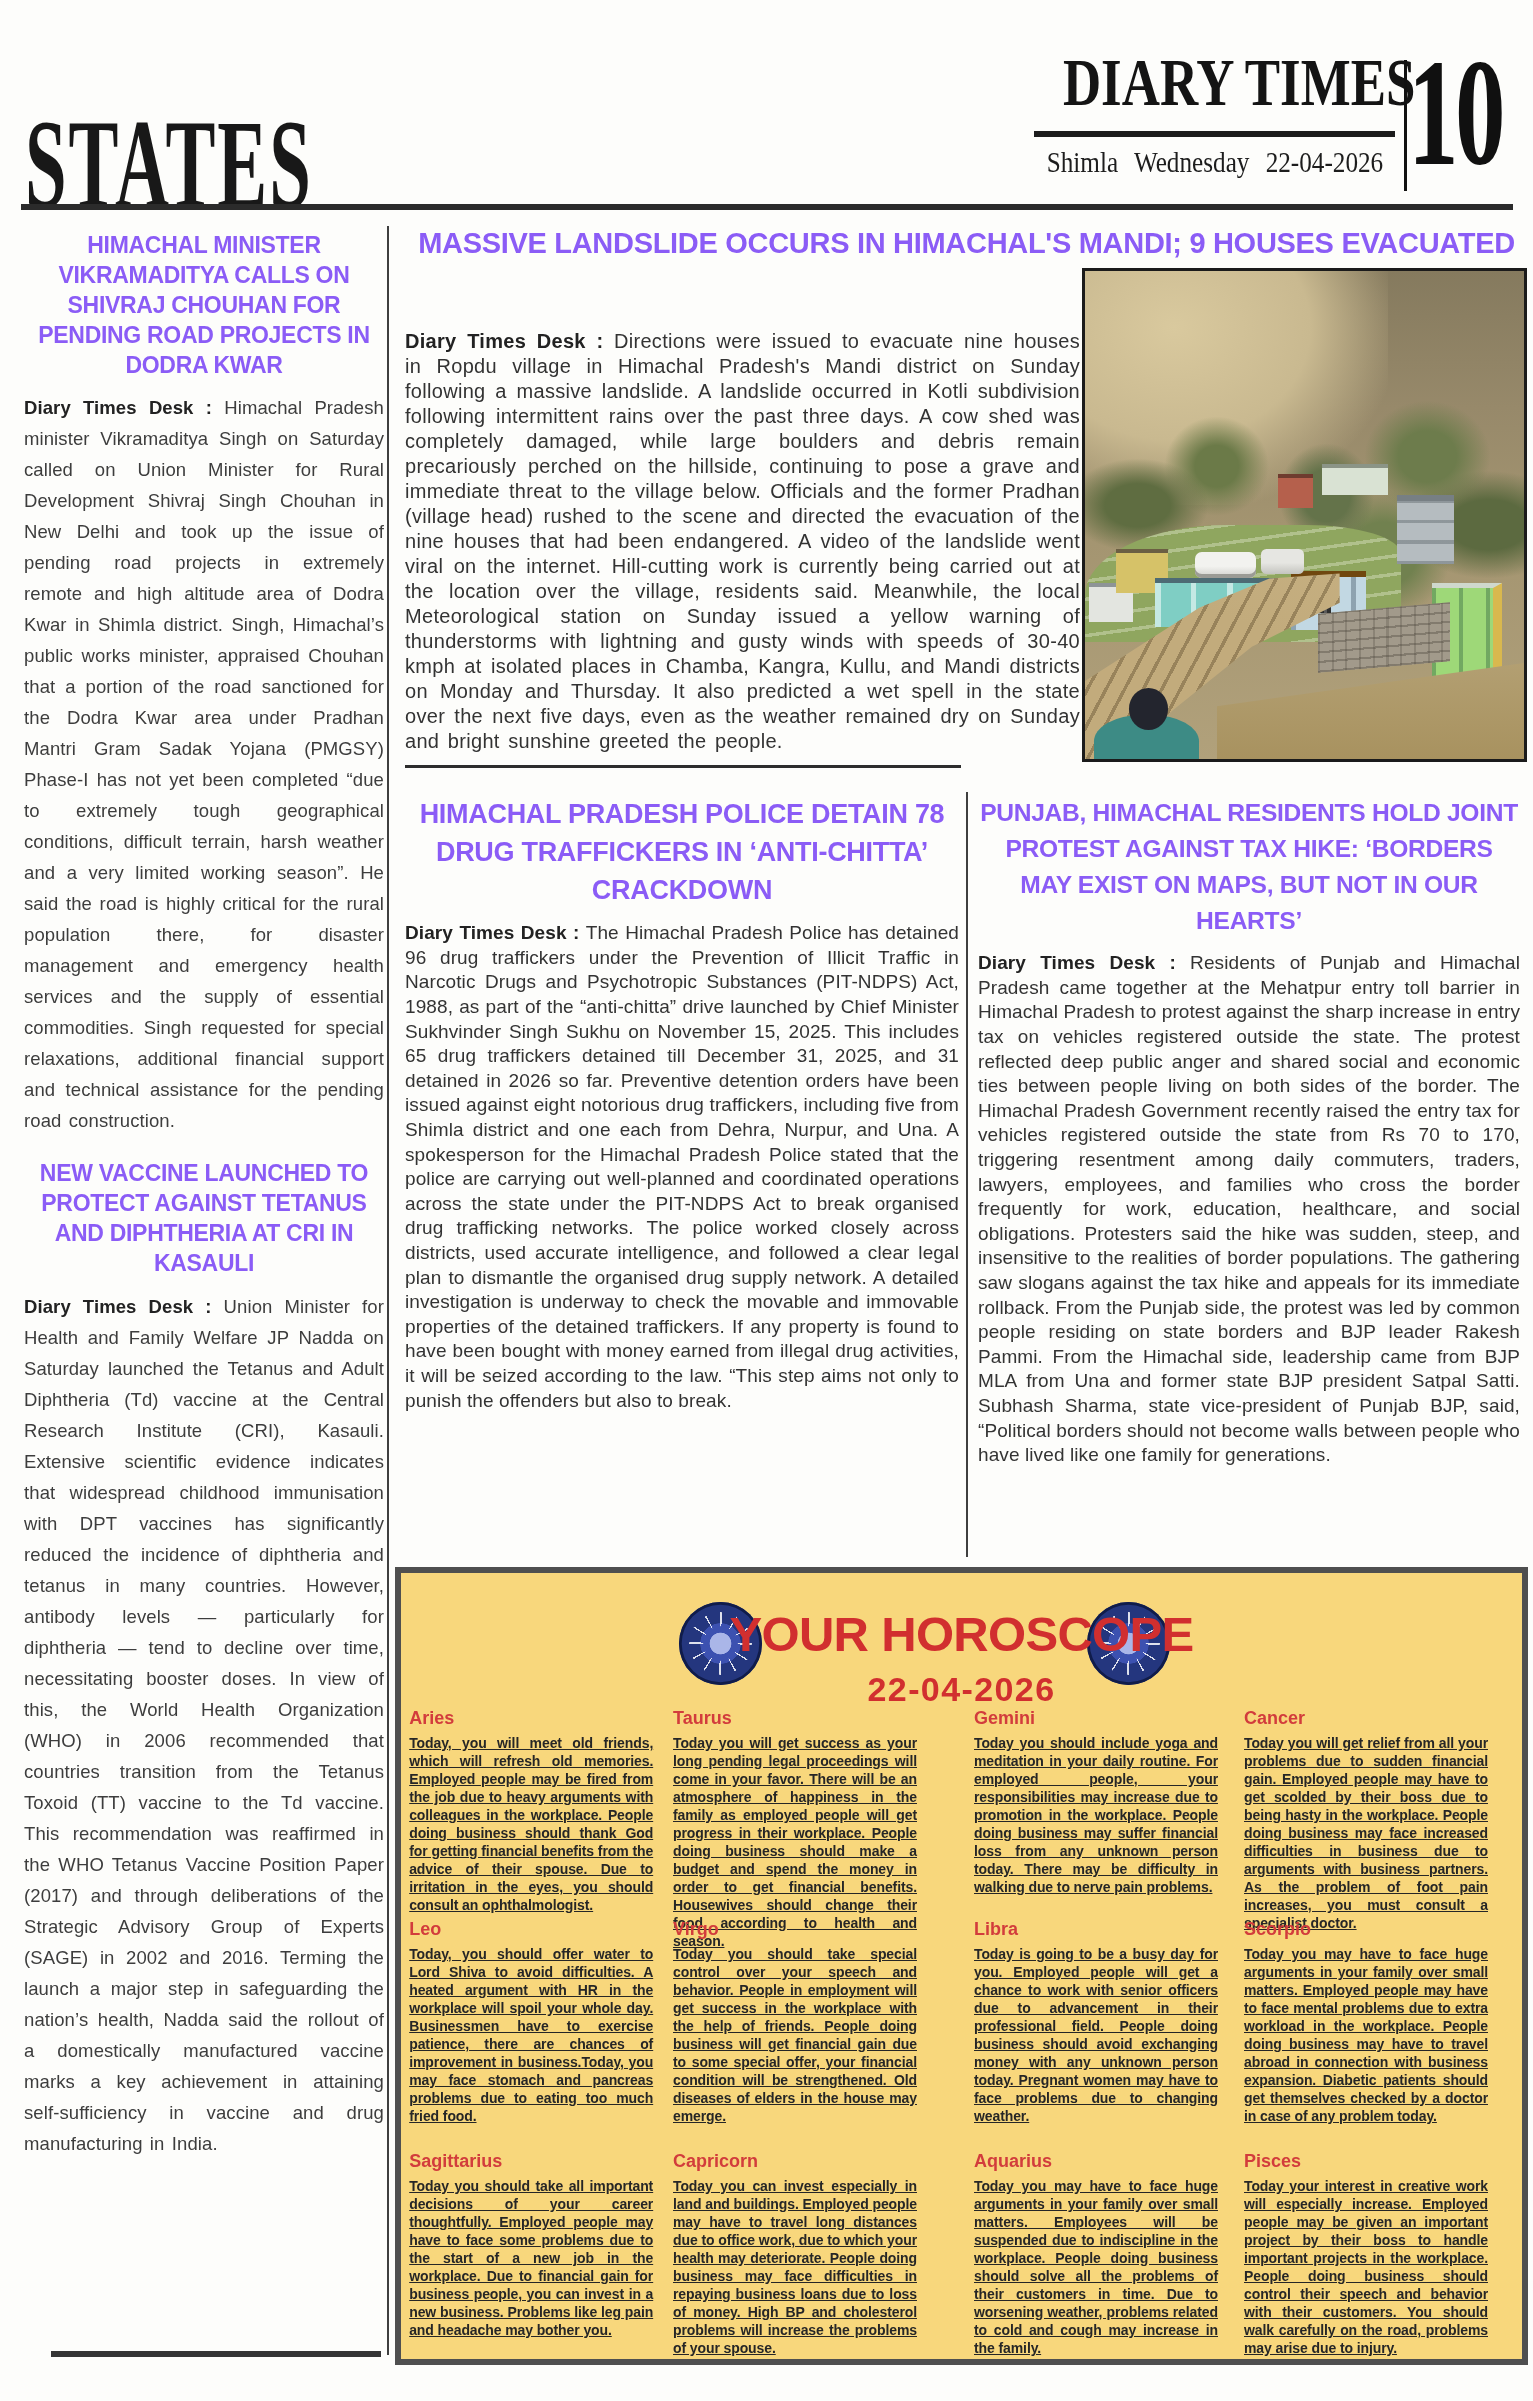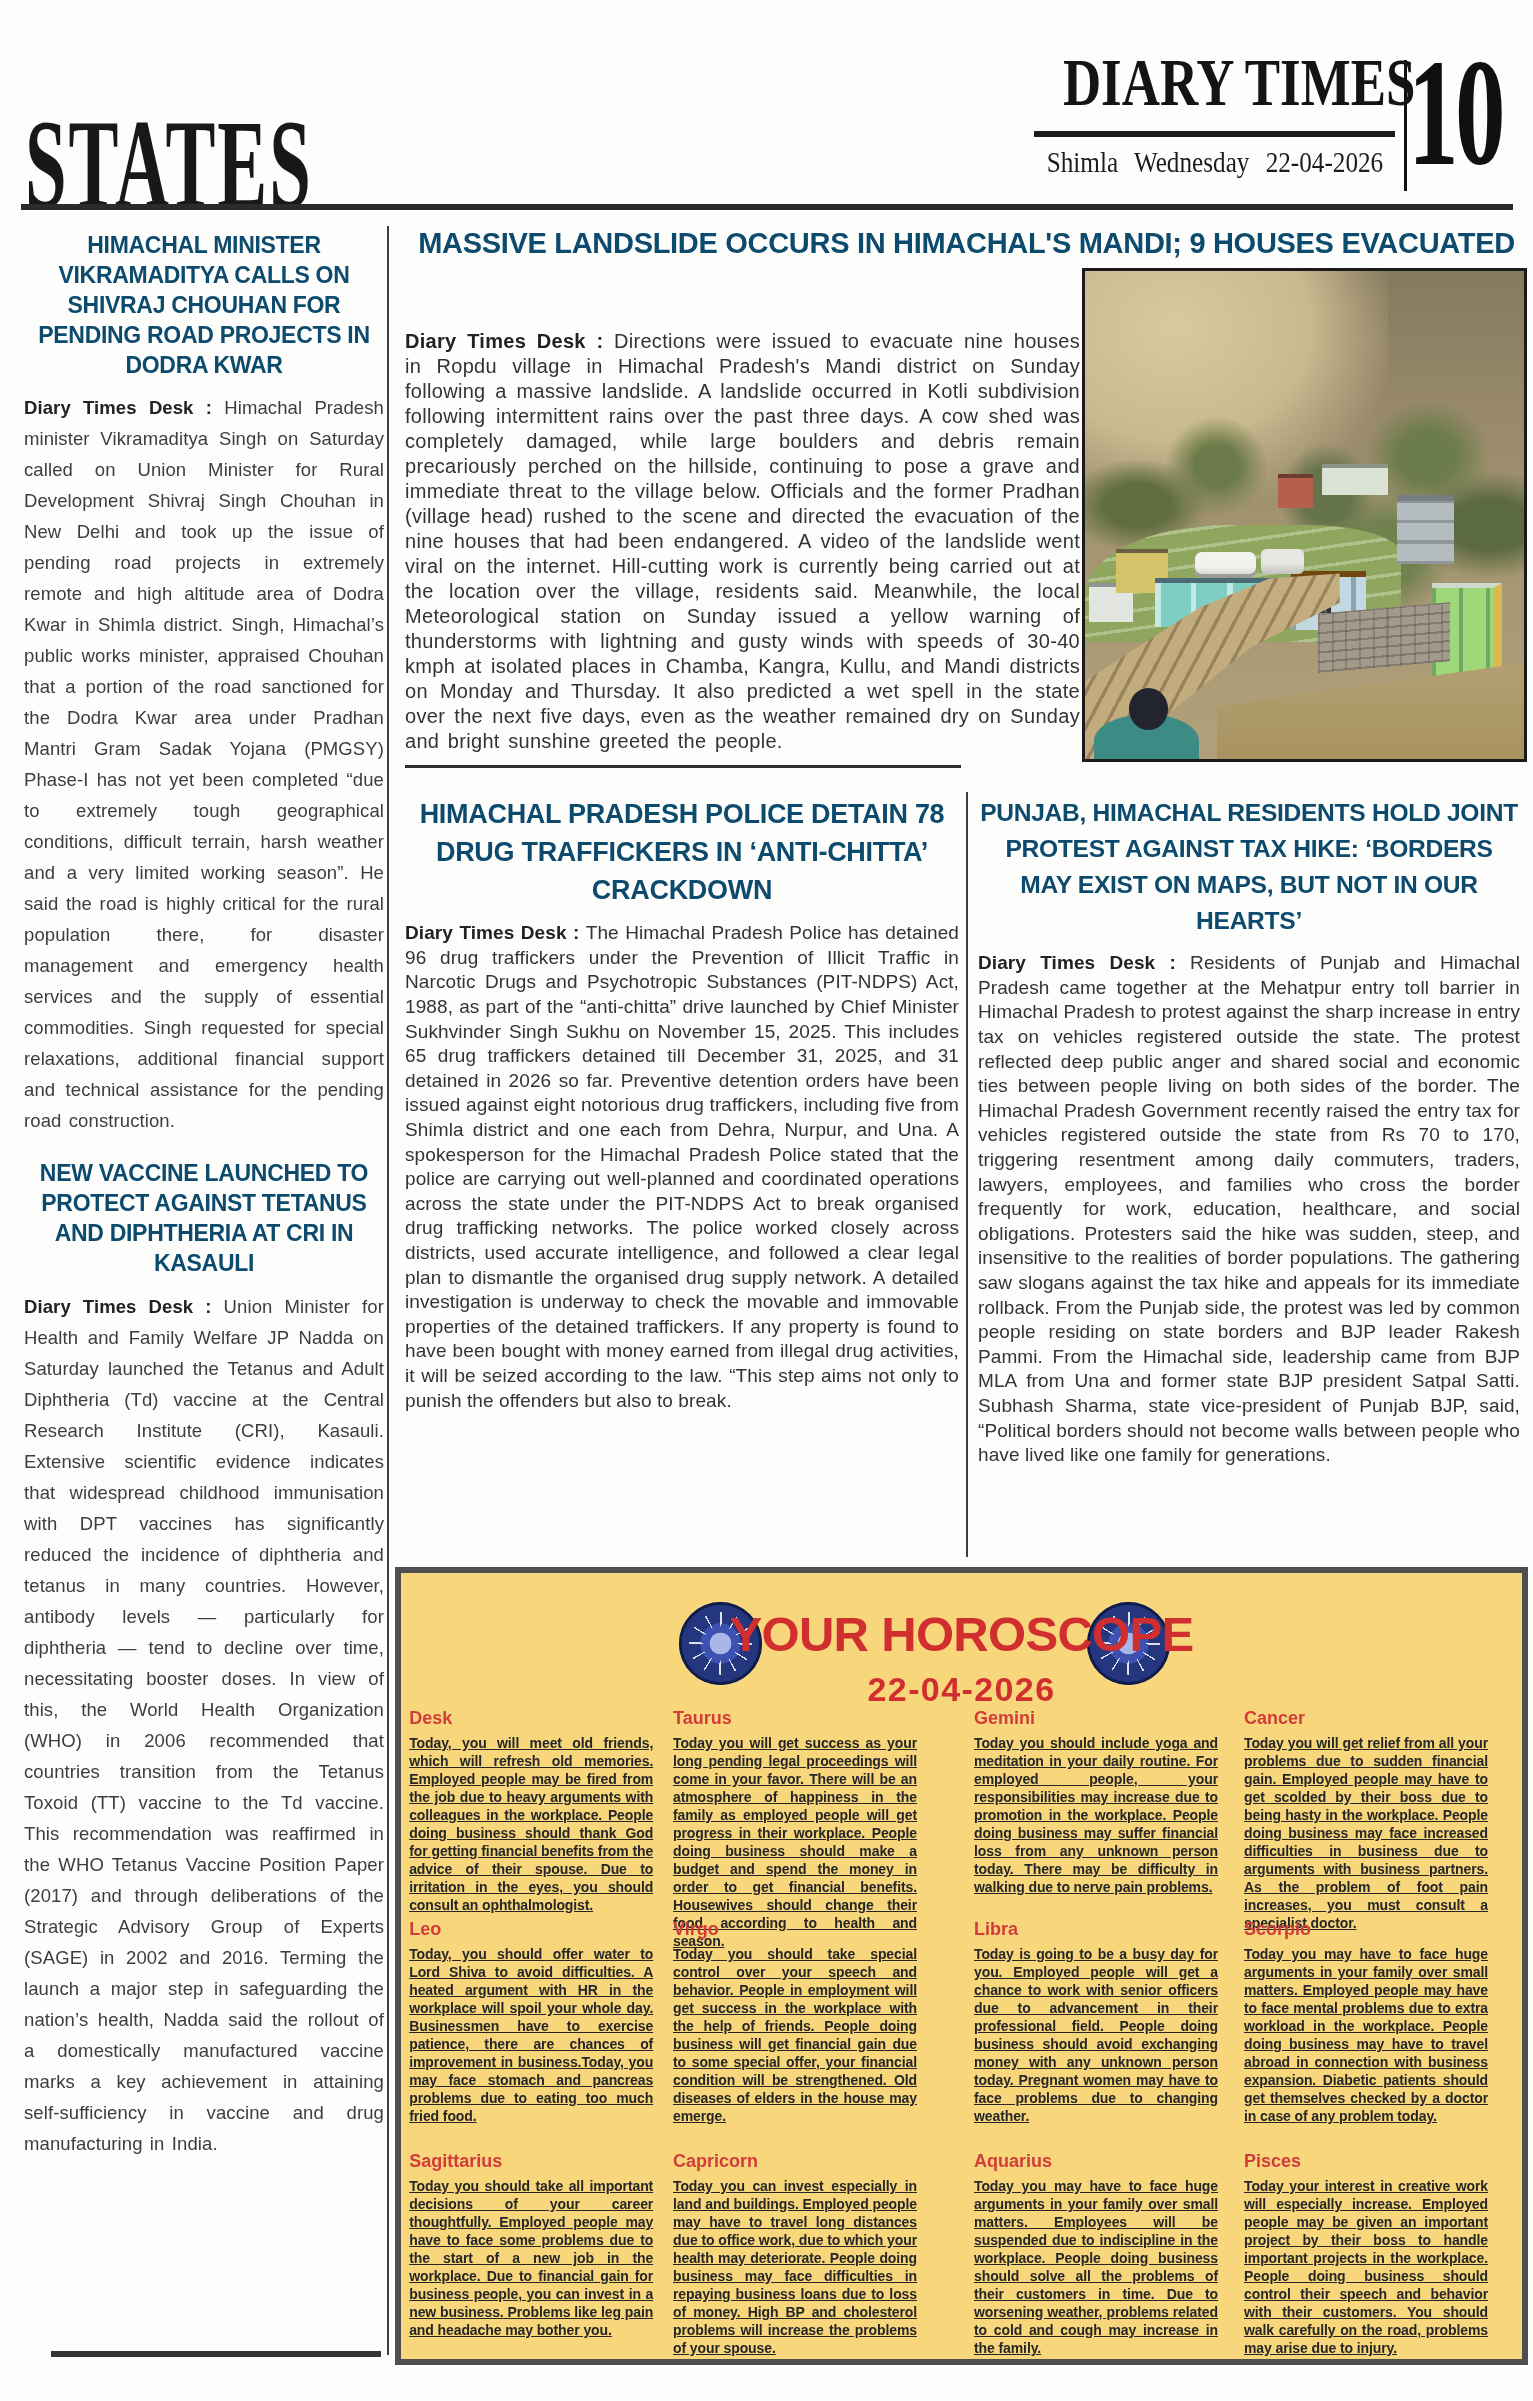--- a/index.html
+++ b/index.html
@@ -20,21 +20,21 @@
   .page-number{position:absolute;left:1408px;top:36px;font-family:"Liberation Serif",serif;
     font-size:163px;font-weight:bold;color:#101010;line-height:1;letter-spacing:-5.5px;
     transform:scale(.62,.94);transform-origin:left top;}
   .header-rule{position:absolute;left:20.5px;top:204px;width:1492px;height:6.2px;background:#2b2b2b;}
   
   .v-div1{position:absolute;left:387px;top:226px;width:2.1px;height:2129px;background:#3f3f3f;}
   .v-div2{position:absolute;left:966px;top:792px;width:2.1px;height:765px;background:#3f3f3f;}
   .landslide-rule{position:absolute;left:405px;top:765px;width:556px;height:3.4px;background:#2d2d2d;}
   .footer-rule{position:absolute;left:51px;top:2351px;width:330px;height:6.2px;background:#353535;}
   
-  .headline{font-weight:bold;color:#0c4a6e;text-align:center;letter-spacing:-0.3px;}
+  .headline{font-weight:bold;color:#8b5cf6;text-align:center;letter-spacing:-0.3px;}
   .lead{font-weight:bold;color:#222;}
   .body-text{text-align:justify;}
   .col-left{position:absolute;left:24px;top:230px;width:360px;height:2114px;overflow:hidden;}
   .col-left .headline{font-size:23px;line-height:30px;}
   .col-left .body-text{font-size:18.5px;line-height:31px;color:#3d3d3d;word-spacing:2.1px;
     letter-spacing:0.1px;margin:13.7px 0 0 0;}
   .col-left .headline + .body-text{margin-top:12.3px;}
   .h2-spacer{margin-top:22px;}
   .landslide-head{position:absolute;left:405px;top:227px;width:1123px;font-size:29px;line-height:33px;}
   .landslide-body{position:absolute;left:405px;top:309px;width:675px;font-size:20px;line-height:25px;
@@ -175,21 +175,21 @@
     <p class="body-text mid-body"><strong class="lead">Diary Times Desk : </strong><span>Residents of Punjab and Himachal Pradesh came together at the Mehatpur entry toll barrier in Himachal Pradesh to protest against the sharp increase in entry tax on vehicles registered outside the state. The protest reflected deep public anger and shared social and economic ties between people living on both sides of the border. The Himachal Pradesh Government recently raised the entry tax for vehicles registered outside the state from Rs 70 to 170, triggering resentment among daily commuters, traders, lawyers, employees, and families who cross the border frequently for work, education, healthcare, and social obligations. Protesters said the hike was sudden, steep, and insensitive to the realities of border populations. The gathering saw slogans against the tax hike and appeals for its immediate rollback. From the Punjab side, the protest was led by common people residing on state borders and BJP leader Rakesh Pammi. From the Himachal side, leadership came from BJP MLA from Una and former state BJP president Satpal Satti. Subhash Sharma, state vice-president of Punjab BJP, said, “Political borders should not become walls between people who have lived like one family for generations.</span></p>
   </div>
 
   <div class="horo-box">
     <div class="wheel left"></div>
     <div class="wheel right"></div>
     <div class="horo-title">YOUR HOROSCOPE</div>
     <div class="horo-date">22-04-2026</div>
 
     <div class="sign c1 r1">
-      <div class="sign-name">Desk</div>
+      <div class="sign-name">Aries</div>
       <div class="sign-text">Today, you will meet old friends, which will refresh old memories. Employed people may be fired from the job due to heavy arguments with colleagues in the workplace. People doing business should thank God for getting financial benefits from the advice of their spouse. Due to irritation in the eyes, you should consult an ophthalmologist.</div>
     </div>
     <div class="sign c2 r1">
       <div class="sign-name">Taurus</div>
       <div class="sign-text">Today you will get success as your long pending legal proceedings will come in your favor. There will be an atmosphere of happiness in the family as employed people will get progress in their workplace. People doing business should make a budget and spend the money in order to get financial benefits. Housewives should change their food according to health and season.</div>
     </div>
     <div class="sign c3 r1">
       <div class="sign-name">Gemini</div>
       <div class="sign-text">Today you should include yoga and meditation in your daily routine. For employed people, your responsibilities may increase due to promotion in the workplace. People doing business may suffer financial loss from any unknown person today. There may be difficulty in walking due to nerve pain problems.</div>
     </div>

